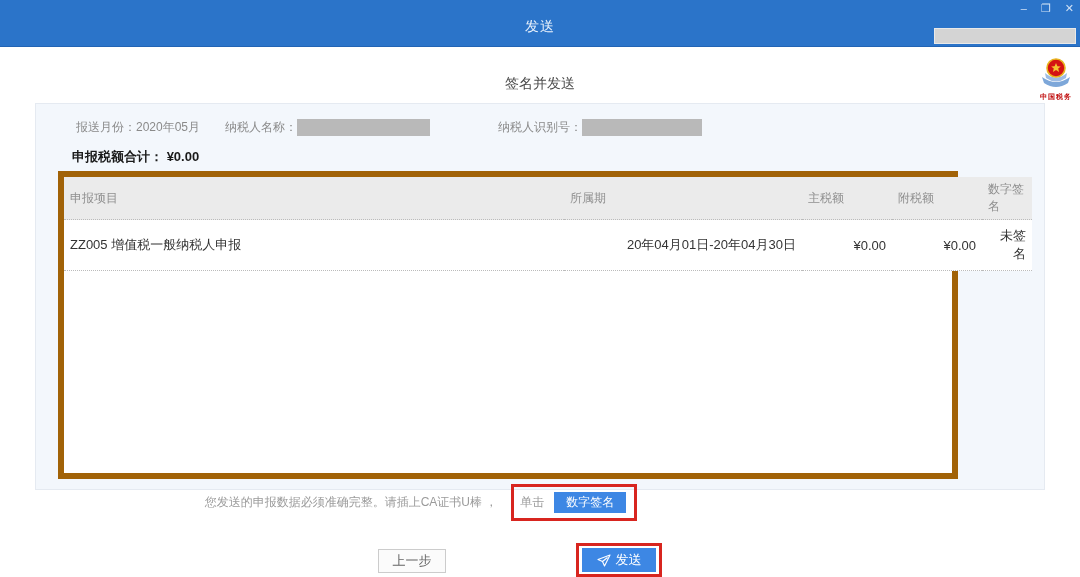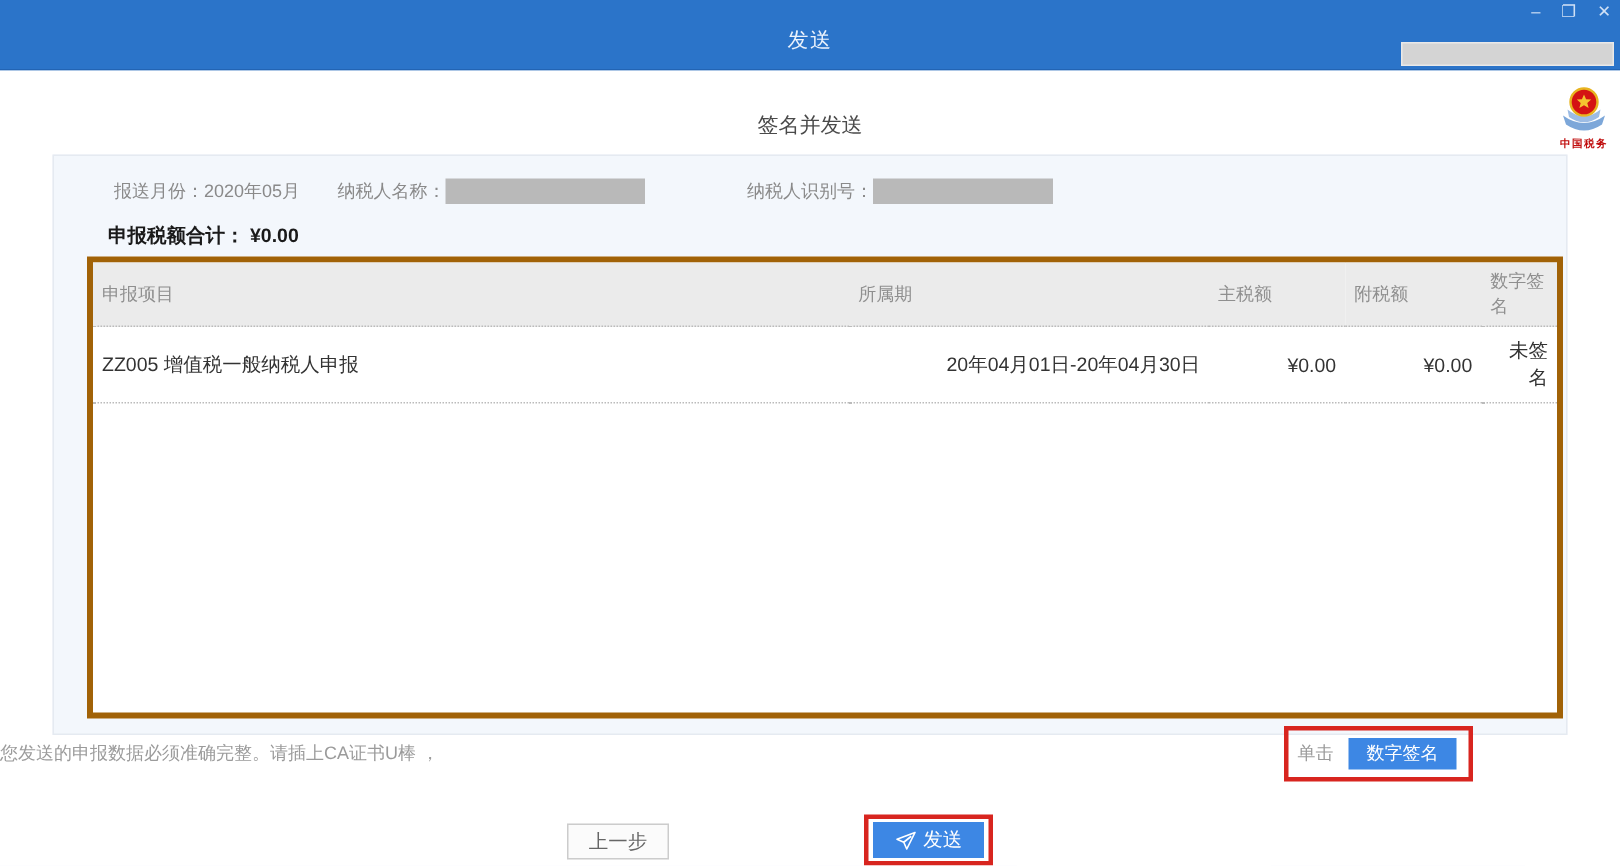--- a/index.html
+++ b/index.html
@@ -35,39 +35,39 @@
               align-items:center; font-size:12px; color:#8a8a8a; white-space:nowrap; }
   .redact { background:#b9b9b9; height:17px; display:inline-block; }
   .redact.name { width:133px; margin-right:68px; }
   .redact.id   { width:120px; }
   .lbl-month { margin-right:25px; }
 
   .total-row { position:absolute; left:36px; top:44px; font-size:13px; font-weight:bold;
                color:#1a1a1a; }
 
   
-  .tablebox { position:absolute; left:22px; top:67px; width:984px; height:308px;
-              background:#fff; border:4px solid #a16207; }
+  .tablebox { position:absolute; left:22px; top:67px; width:900px; height:308px;
+              background:#fff; border:6px solid #a16207; }
   table.decl { width:100%; border-collapse:collapse; table-layout:fixed; }
   table.decl th { background:#ebebeb; color:#8f8f8f; font-weight:normal; font-size:12px;
                   text-align:left; padding:4px 6px; height:21px;
                   border-bottom:1px dotted #bbb; }
   table.decl td { color:#333; font-size:13px; padding:7px 6px; height:30px;
                   border-bottom:1px dotted #bbb; background:#fff; }
   .col-item   { width:500px; }
   .col-period { width:238px;text-align:right; }
   .col-main   { width:90px;  text-align:right;margin-top:11px; }
   .col-sur    { width:90px;  text-align:right; }
   .col-sign   { width:50px;  text-align:right; }
   th.col-main, th.col-sur { text-align:right; }
   th.col-sign { text-align:center; }
 
   
-  .hint-row { position:absolute; left:0; top:484px; width:982px; height:37px;
-              display:flex; justify-content:space-between; align-items:center; }
+  .hint-row { position:absolute; left:0; top:484px; width:842px; height:37px;
+              display:flex; justify-content:center; align-items:center; }
   .hint-text { color:#9b9b9b; font-size:12px; white-space:nowrap; }
   .red-box { border:3px solid #d8251f; height:37px; display:flex; align-items:center;
              padding:0 8px 0 6px; gap:10px; margin-left:14px; }
   .btn-sign { background:#3d87e4; color:#fff; font-size:12px; border:none; width:72px;
               height:21px; cursor:pointer; }
 
   
   .btn-back { position:absolute; left:378px; top:549px; width:68px; height:24px;
               background:#fbfbfb; border:1px solid #ccc; color:#666; font-size:13px;
               cursor:pointer; }

